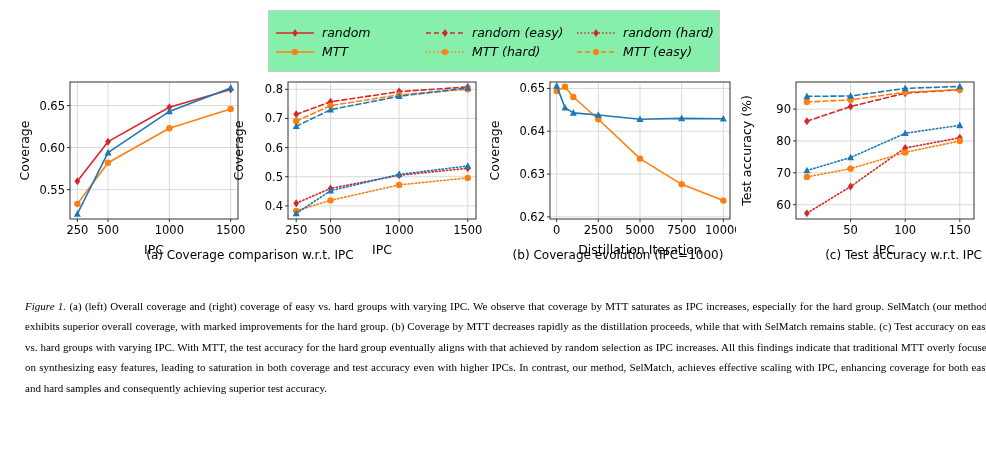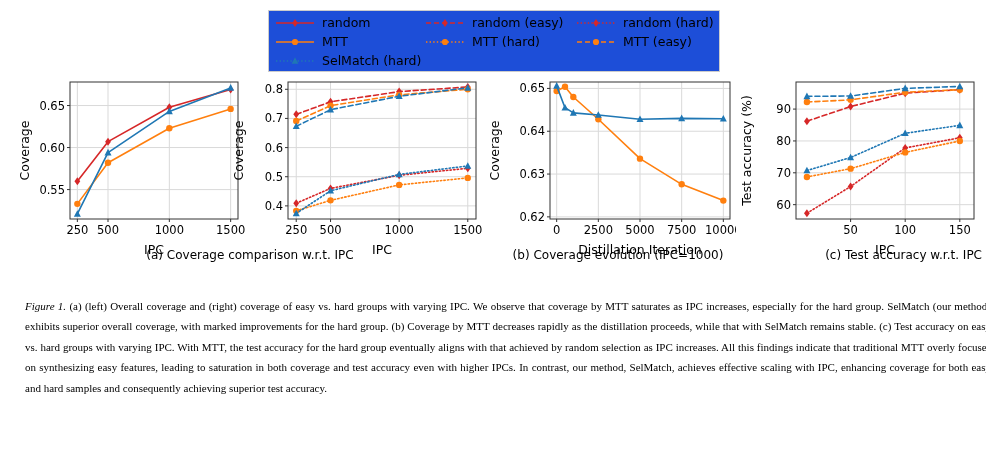--- a/index.html
+++ b/index.html
@@ -6,23 +6,23 @@
   body{
     width:986px;height:456px;background:#ffffff;
     font-family:"DejaVu Sans", sans-serif;
     overflow:hidden;
   }
   #figure{position:relative;width:986px;height:456px;}
 
   
   #legend{
     position:absolute;left:268px;top:10px;width:452px;height:62px;
-    border:1px solid #cccccc;background:#1d4ed8;
+    border:1px solid #cccccc;background:#86efac;
     display:grid;grid-template-columns:150px 151px 151px;
-    align-content:center;padding:2px 0 0 0;box-sizing:border-box;
+    align-content:center;padding:2px 0 0 0;box-sizing:border-box;font-style:italic;
   }
   .leg-item{display:flex;align-items:center;height:19px;padding-left:6px;}
   .leg-sample{width:40px;height:12px;flex:0 0 40px;margin-right:7px;}
   .leg-label{font-size:12.5px;color:#000;white-space:nowrap;line-height:12px;}
 
   
   .panel{position:absolute;top:72px;height:200px;}
   .panel svg{display:block;}
   .subcap{
     position:absolute;font-size:12px;color:#000;text-align:center;
@@ -80,27 +80,20 @@
           <circle cx="20" cy="6" r="3.1" fill="#ff7f0e" stroke="none"></circle>
         </svg>
         <span class="leg-label">MTT (hard)</span>
       </div>
       <div class="leg-item">
         <svg class="leg-sample" viewBox="0 0 40 12">
           <line x1="1" y1="6" x2="39" y2="6" stroke="#ff7f0e" stroke-width="1.6" stroke-dasharray="5,3"></line>
           <circle cx="20" cy="6" r="3.1" fill="#ff7f0e" stroke="none"></circle>
         </svg>
         <span class="leg-label">MTT (easy)</span>
-      </div>
-      <div class="leg-item">
-        <svg class="leg-sample" viewBox="0 0 40 12">
-          <line x1="1" y1="6" x2="39" y2="6" stroke="#1f77b4" stroke-width="1.6" stroke-dasharray="1.4,2.2"></line>
-          <polygon points="20,2.3 16.599999999999998,8.7 23.400000000000002,8.7" fill="#1f77b4" stroke="none"></polygon>
-        </svg>
-        <span class="leg-label">SelMatch (hard)</span>
       </div>
     </div>
 
   <div class="panel" id="panel-a1" style="left:18px;width:228px;">
       <svg width="228" height="185">
         <line x1="52" y1="117.58282208588955" x2="220" y2="117.58282208588955" stroke="#d9d9d9" stroke-width="1"></line>
         <line x1="52" y1="75.558282208589" x2="220" y2="75.558282208589" stroke="#d9d9d9" stroke-width="1"></line>
         <line x1="52" y1="33.533742331288366" x2="220" y2="33.533742331288366" stroke="#d9d9d9" stroke-width="1"></line>
         <line x1="59.35766423357664" y1="10" x2="59.35766423357664" y2="147" stroke="#d9d9d9" stroke-width="1"></line>
         <line x1="90.01459854014598" y1="10" x2="90.01459854014598" y2="147" stroke="#d9d9d9" stroke-width="1"></line>

